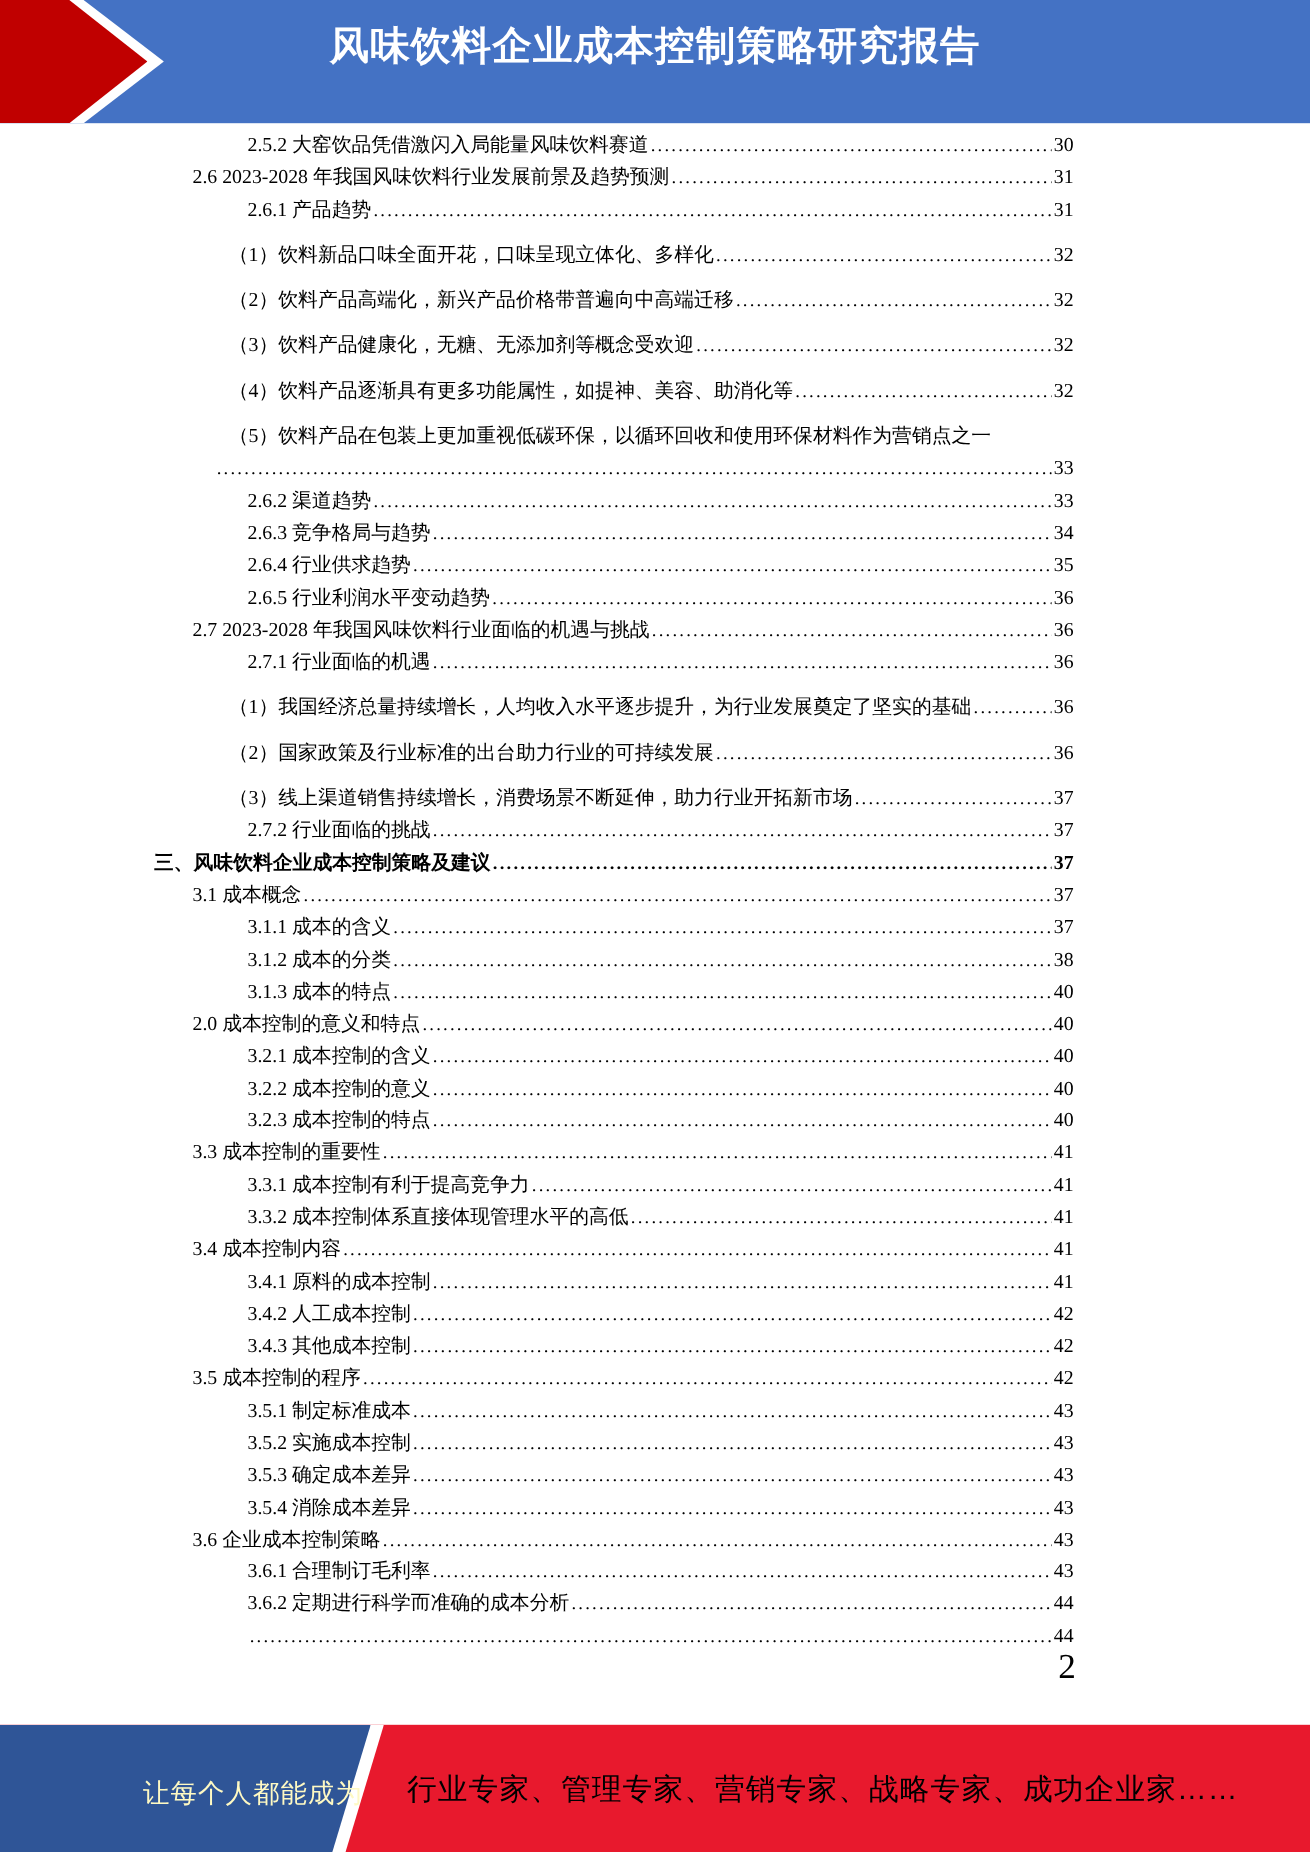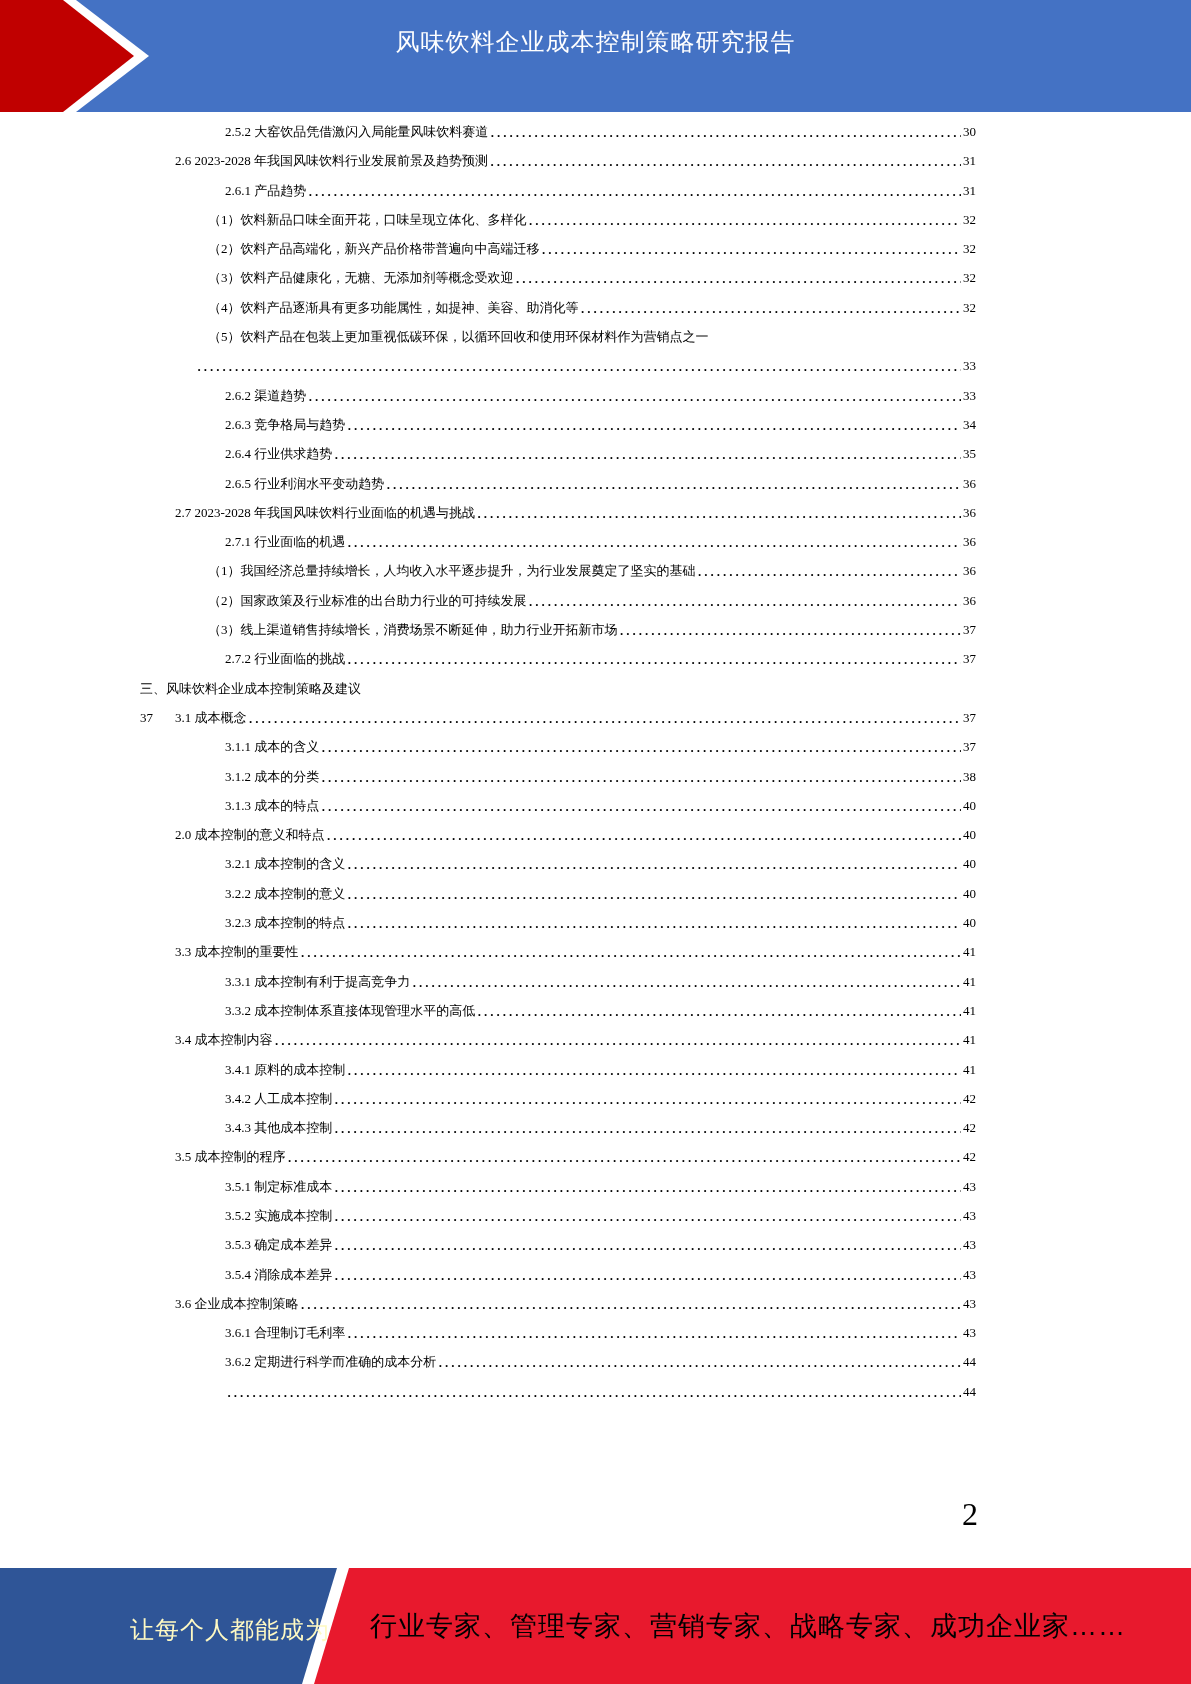--- a/index.html
+++ b/index.html
@@ -26,48 +26,48 @@
   .arrow-red{
     position:absolute;left:0;top:0;width:160px;height:112px;
     background:#c00000;
     clip-path:polygon(0 0,63px 0,134px 56px,63px 112px,0 112px);
   }
   .header-title{
     position:absolute;left:0;top:0;width:100%;height:100%;
     display:flex;align-items:center;justify-content:center;
     padding-bottom:28px;box-sizing:border-box;
     font-family:"Liberation Sans","DejaVu Sans",sans-serif;
-    font-weight:normal;font-size:24px;color:#ffffff;letter-spacing:1px;
+    font-weight:bold;font-size:36px;color:#ffffff;letter-spacing:1px;
   }
 
   
   .toc{
     position:absolute;left:140px;top:117px;width:836px;
   }
   .toc-row{
-    display:flex;align-items:flex-start;
+    display:flex;align-items:flex-end;
     height:29.3px;line-height:29.3px;
-    font-size:13px;white-space:nowrap;
+    font-size:18px;white-space:nowrap;
   }
   .toc-row .t{flex:0 0 auto;}
   .toc-row .dots{
     flex:1 1 auto;overflow:hidden;white-space:nowrap;
     margin:0 2px;min-width:0;
   }
   .toc-row .dots::after{
     content:"..........................................................................................................................................................................................................................................................................................................";
     letter-spacing:2px;font-size:17px;
   }
   .toc-row .pg{flex:0 0 auto;text-align:right;}
   .toc-row.l1{padding-left:0;}
   .toc-row.l2{padding-left:35px;}
   .toc-row.l3{padding-left:85px;}
-  .toc-row.p{padding-left:68px;}
+  .toc-row.p{padding-left:68px;margin-top:12px;}
   .toc-row.cont{padding-left:55px;}
-  .toc-row.bold{font-weight:normal;flex-direction:column;}
+  .toc-row.bold{font-weight:bold;}
   .toc-row.nodots .dots{visibility:hidden;}
 
   
   .page-num{
     position:absolute;top:1496px;right:213px;
     font-size:32px;color:#000000;
   }
 
   
   .footer{

